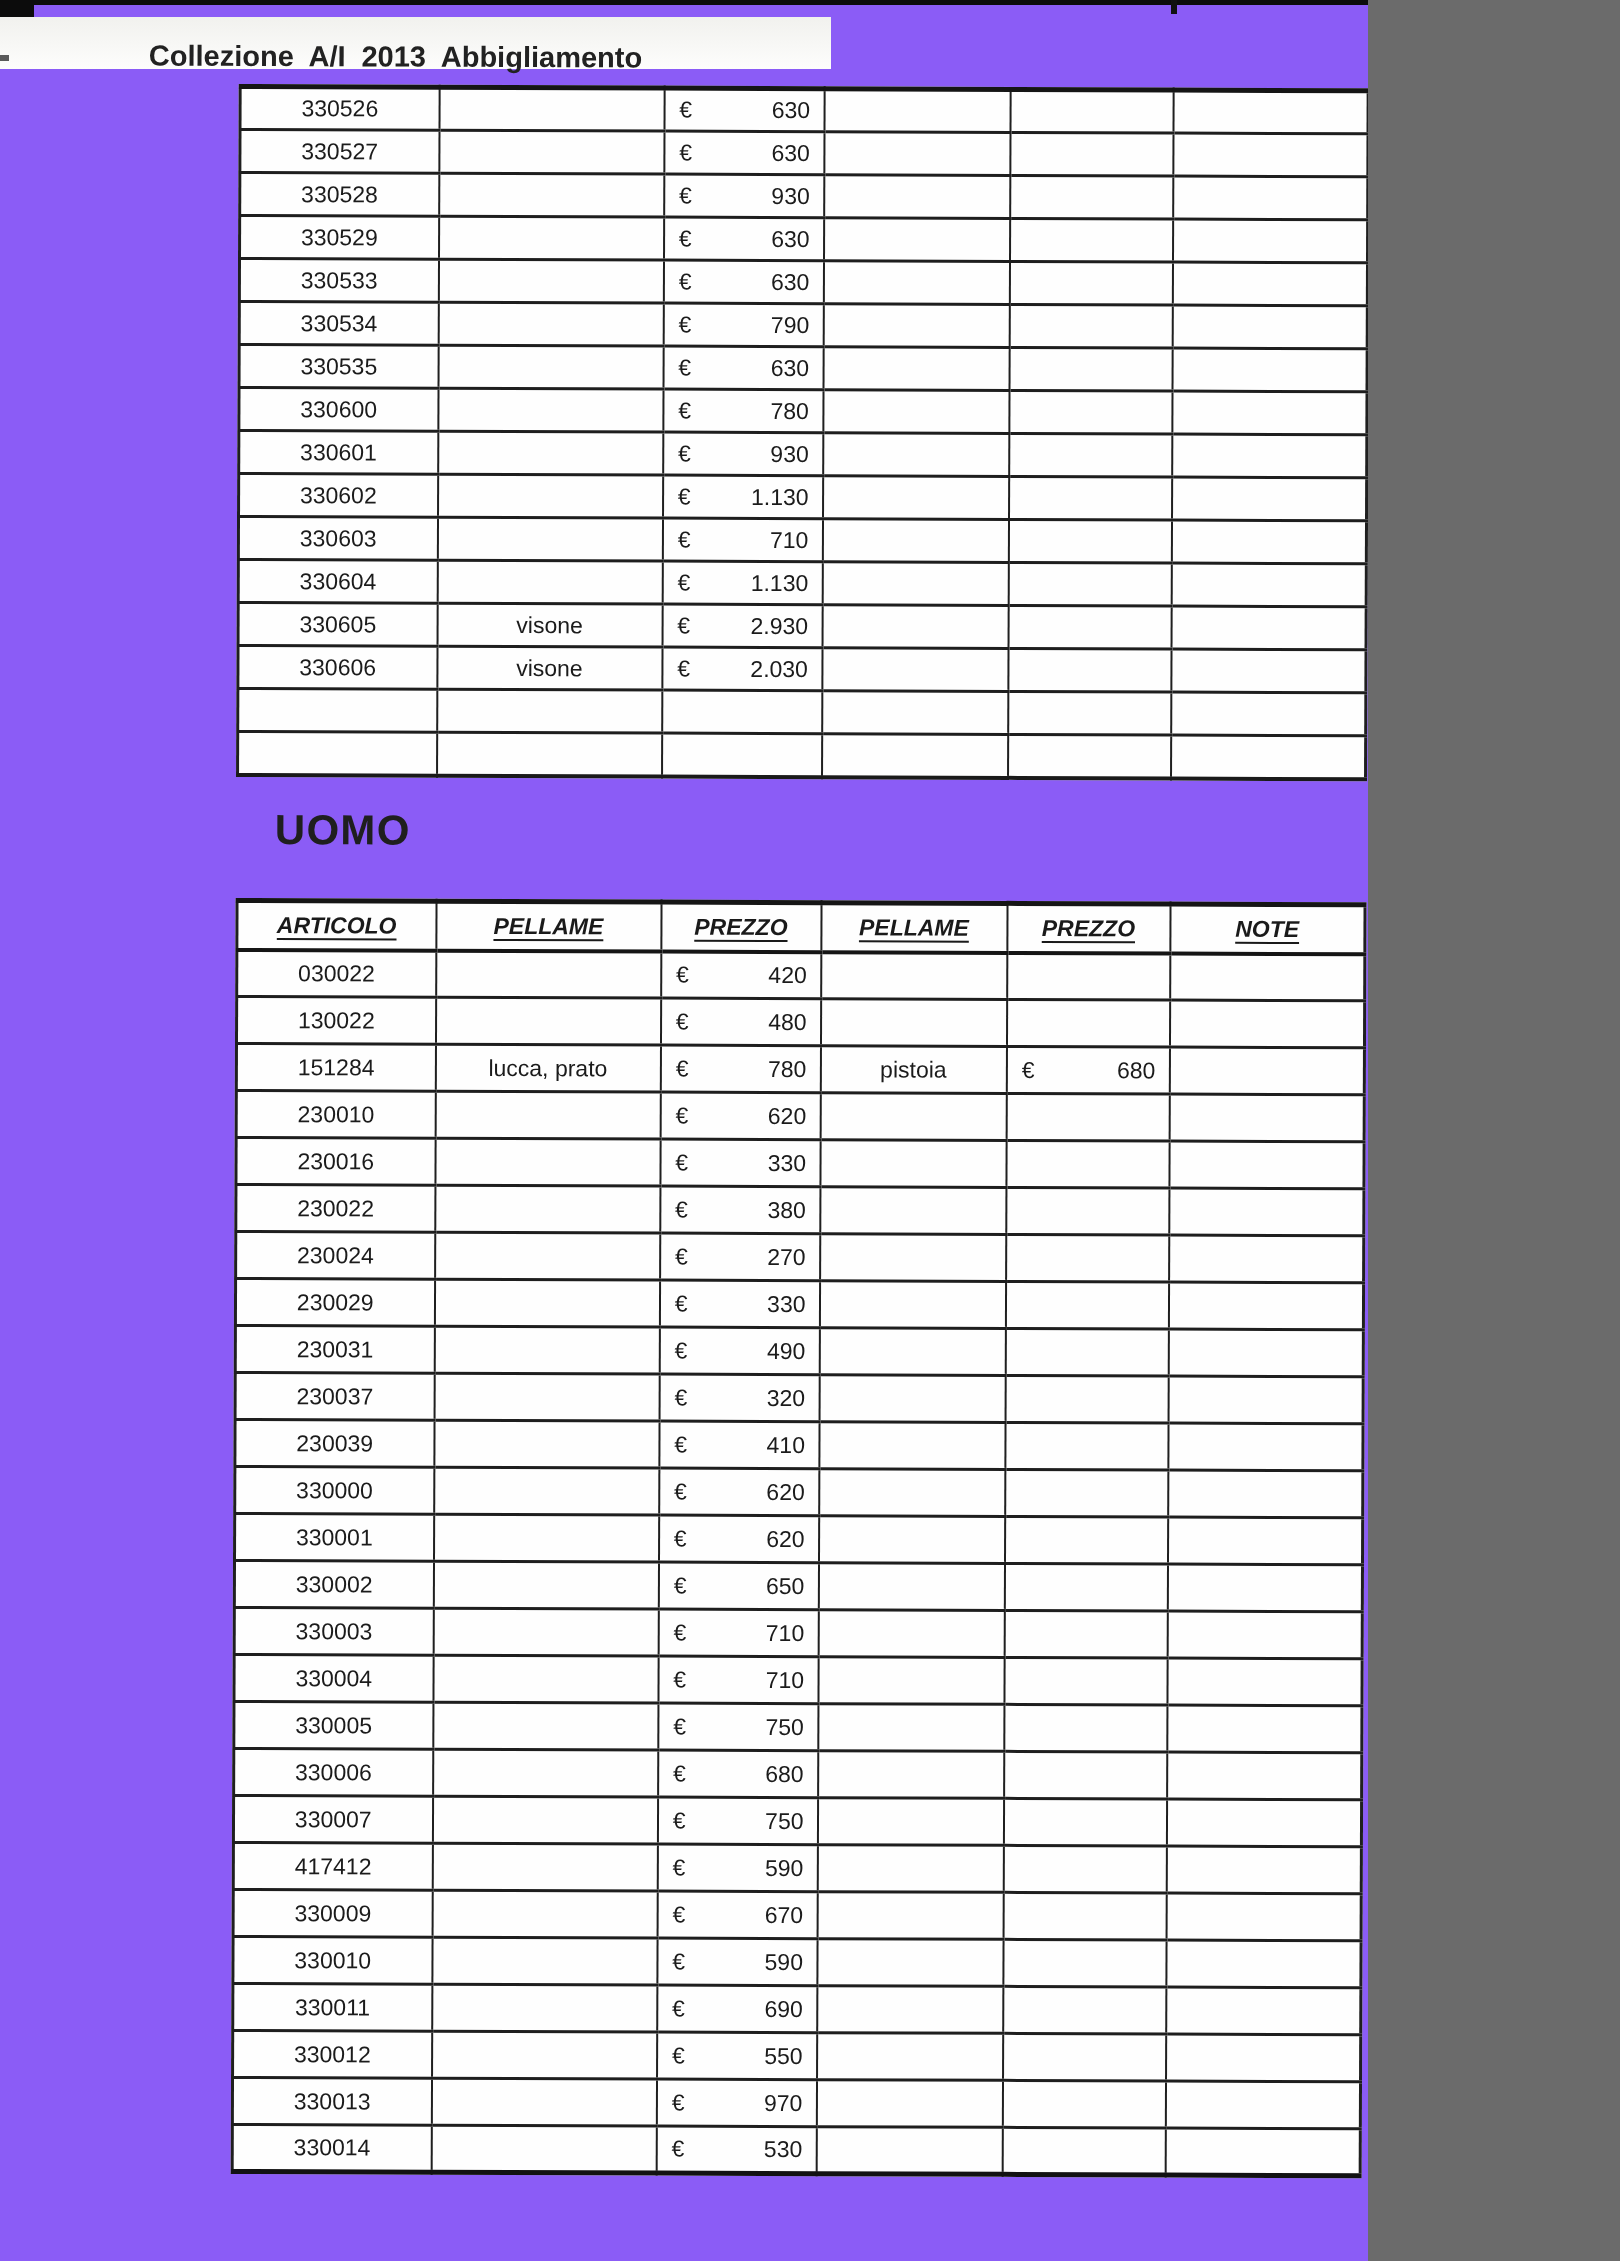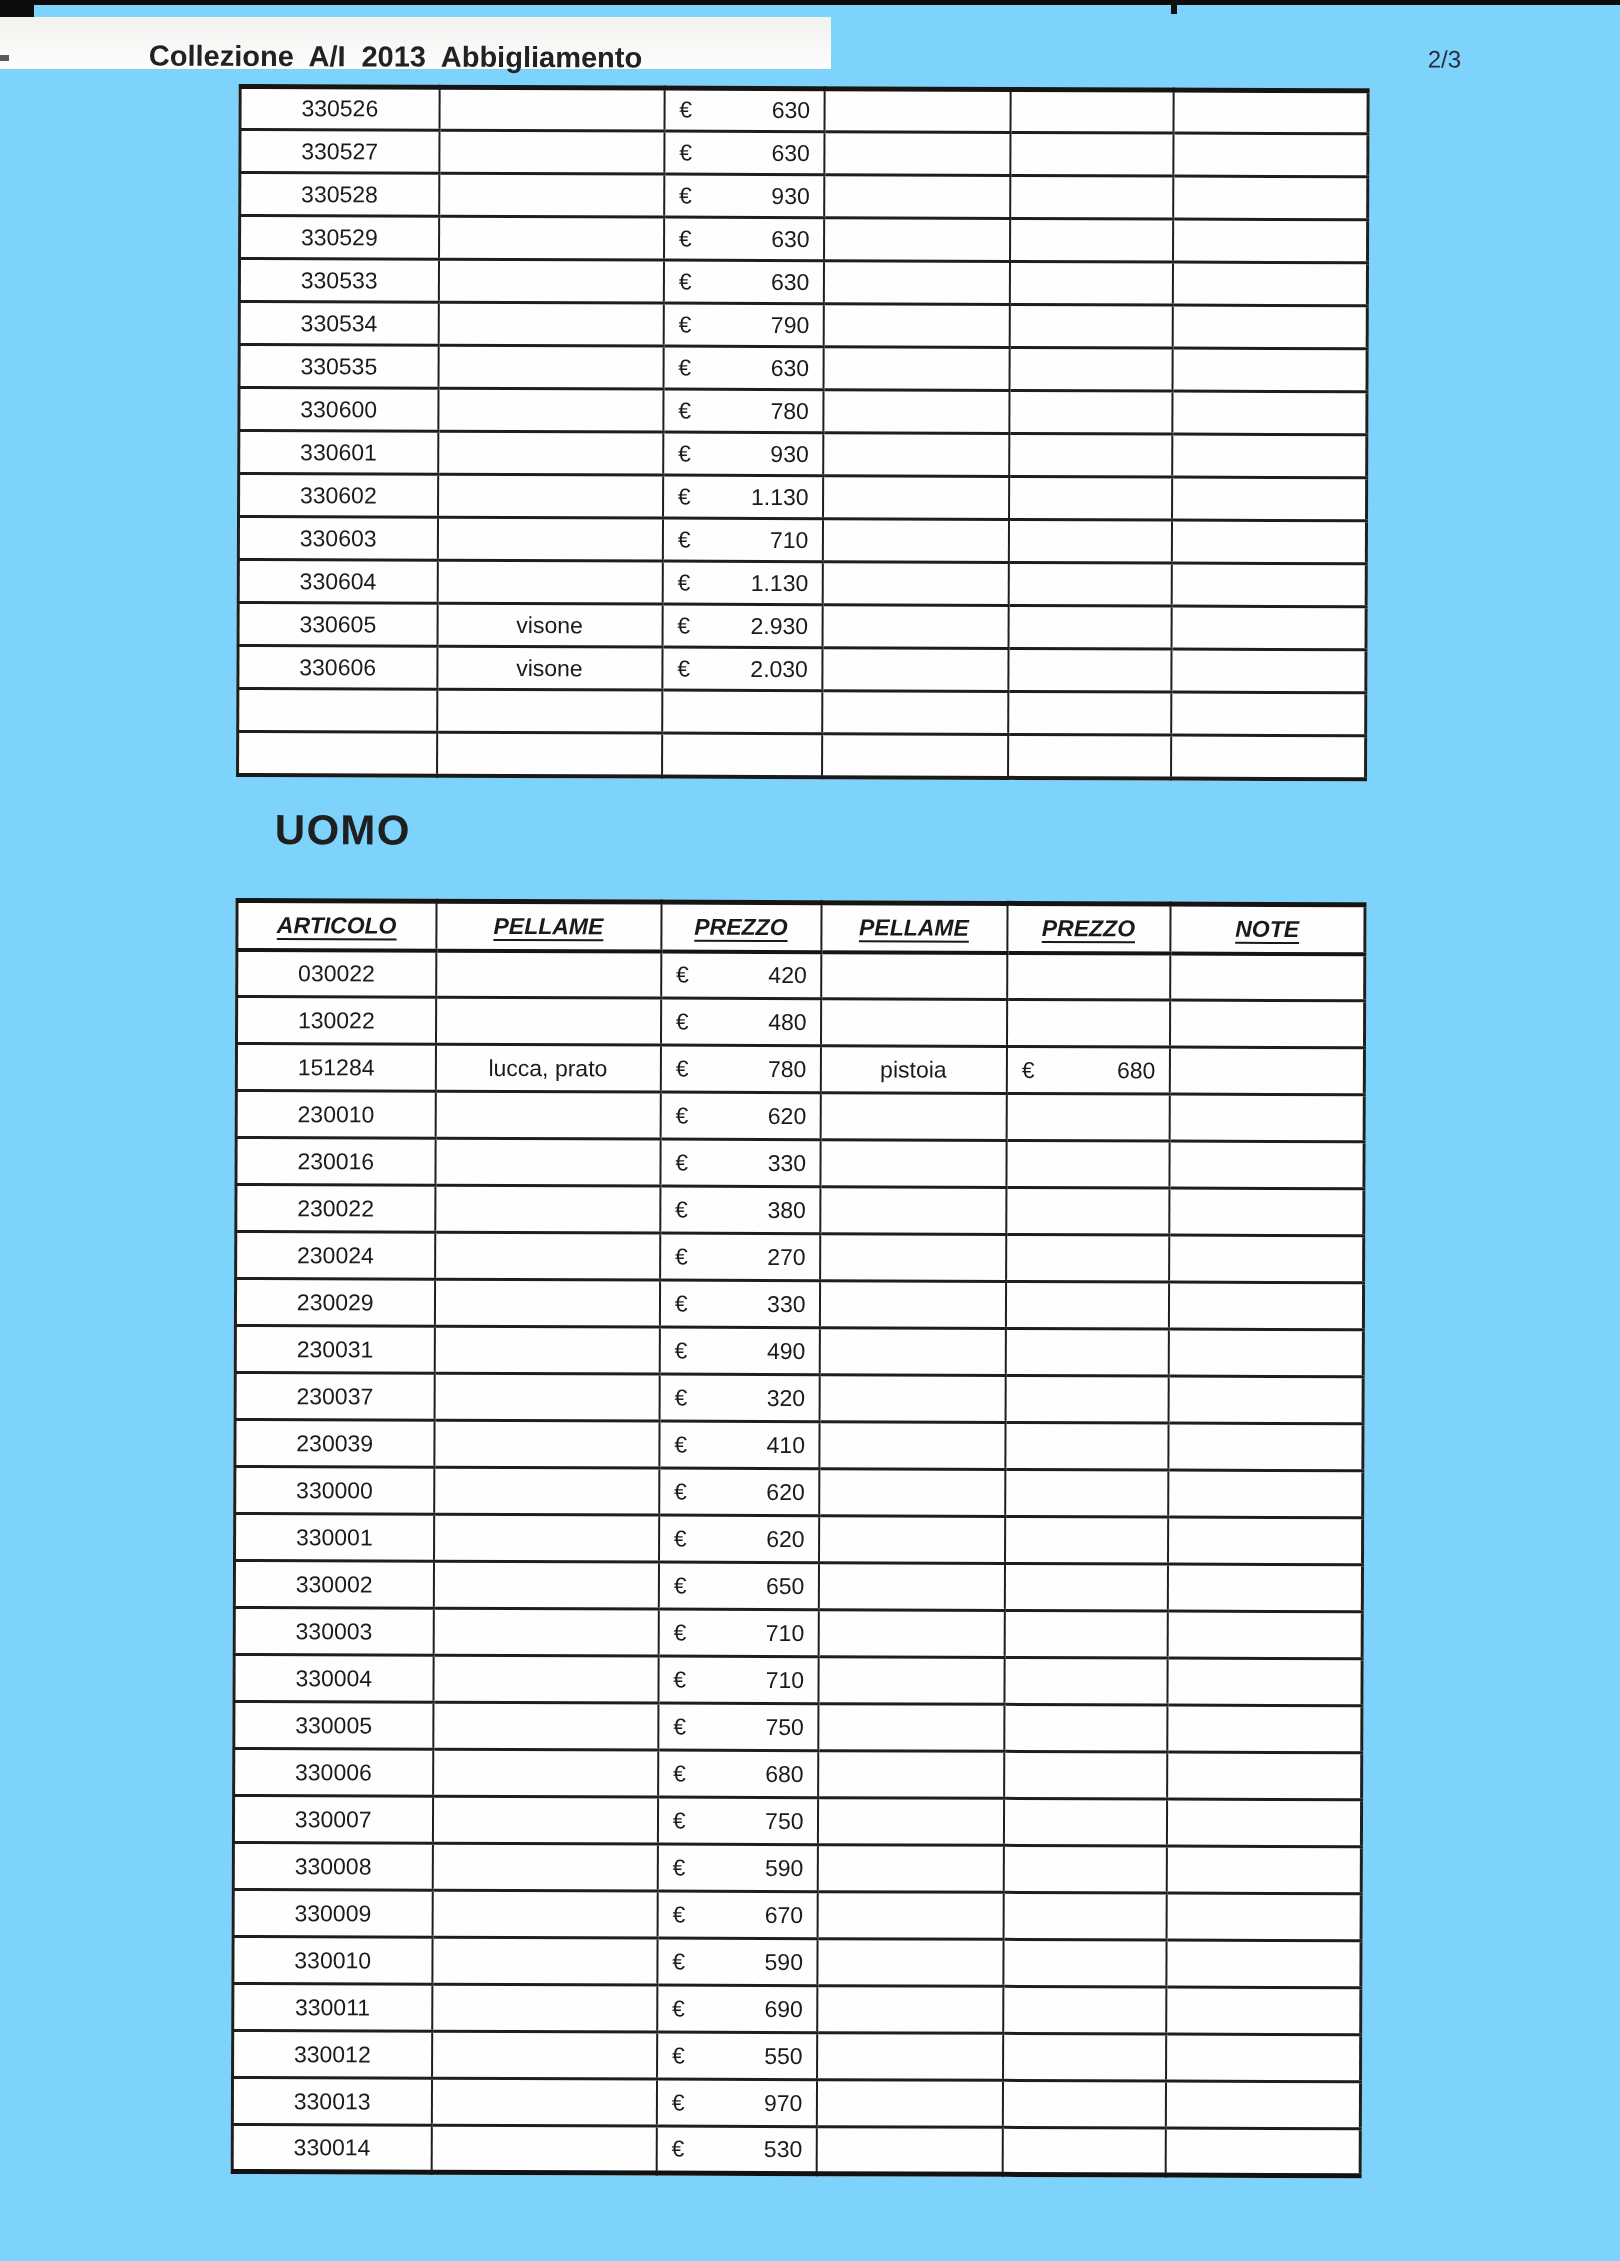--- a/index.html
+++ b/index.html
@@ -1,19 +1,19 @@
 <!DOCTYPE html>
 <html style="font-size:10.4px"><head>
 <meta charset="utf-8">
 <style>
   html,body{margin:0;padding:0;background:#6b6b6b;}
   .page{
     position:relative;
-    width:1620px;height:2261px;
-    background:#7dd3fc;
+    width:1368px;height:2261px;
+    background:#8b5cf6;
     overflow:hidden;
     font-family:"Liberation Sans", sans-serif;
     color:#1b1b1b;
   }
   
   .scan-strip{position:absolute;top:0;left:0;width:1620px;height:5.2px;background:#0c0c0c;}
   .scan-blob{position:absolute;top:0;left:0;width:34px;height:17px;background:#0c0c0c;}
   .scan-tick{position:absolute;top:0;left:1171px;width:5.8px;height:14.3px;background:#111;}
   .scan-band{position:absolute;top:17px;left:0;width:831px;height:52px;background:linear-gradient(180deg,#f1f1ee,#fdfdfc);}
   .scan-dash{position:absolute;top:55px;left:0;width:9px;height:5.8px;background:#5a5a5a;}
@@ -573,21 +573,21 @@
               <div class="price">
                 <span class="eur">€</span>
                 <span class="val">750</span>
               </div>
             </td>
             <td></td>
             <td></td>
             <td></td>
           </tr>
           <tr>
-            <td>330008</td>
+            <td>417412</td>
             <td></td>
             <td>
               <div class="price">
                 <span class="eur">€</span>
                 <span class="val">590</span>
               </div>
             </td>
             <td></td>
             <td></td>
             <td></td>

